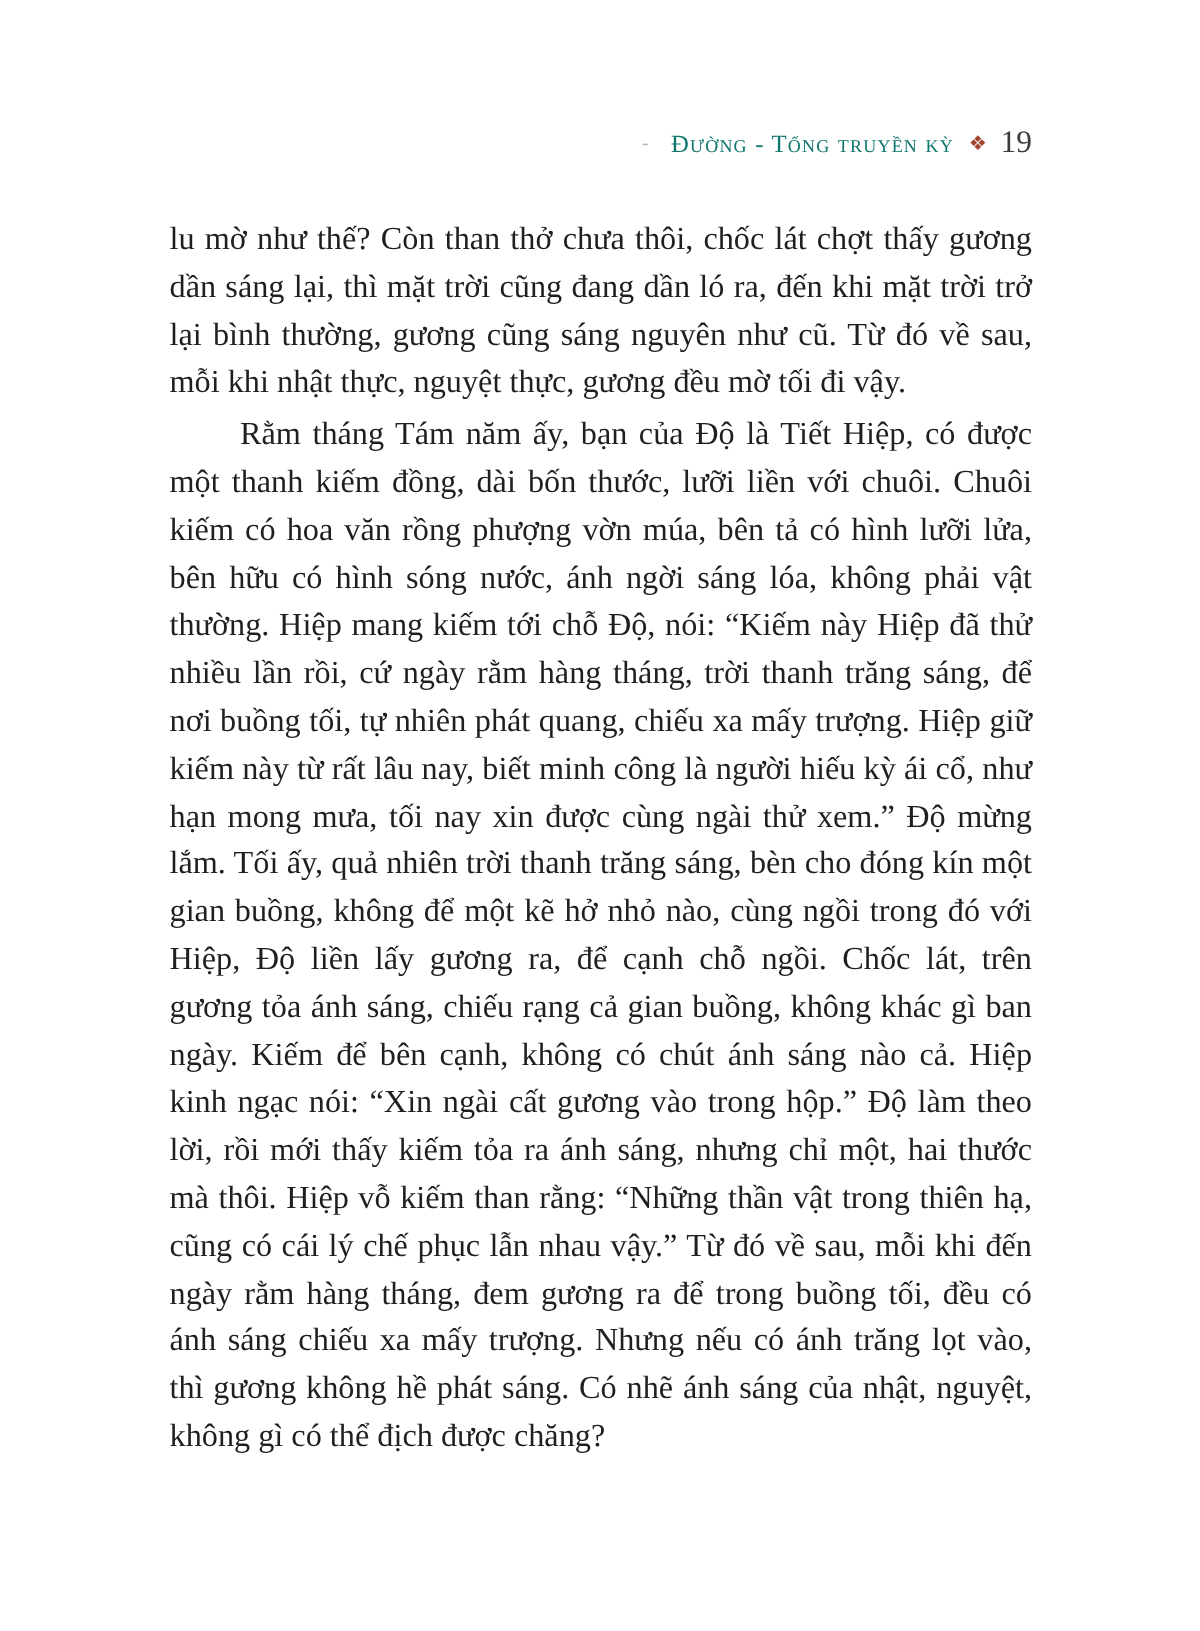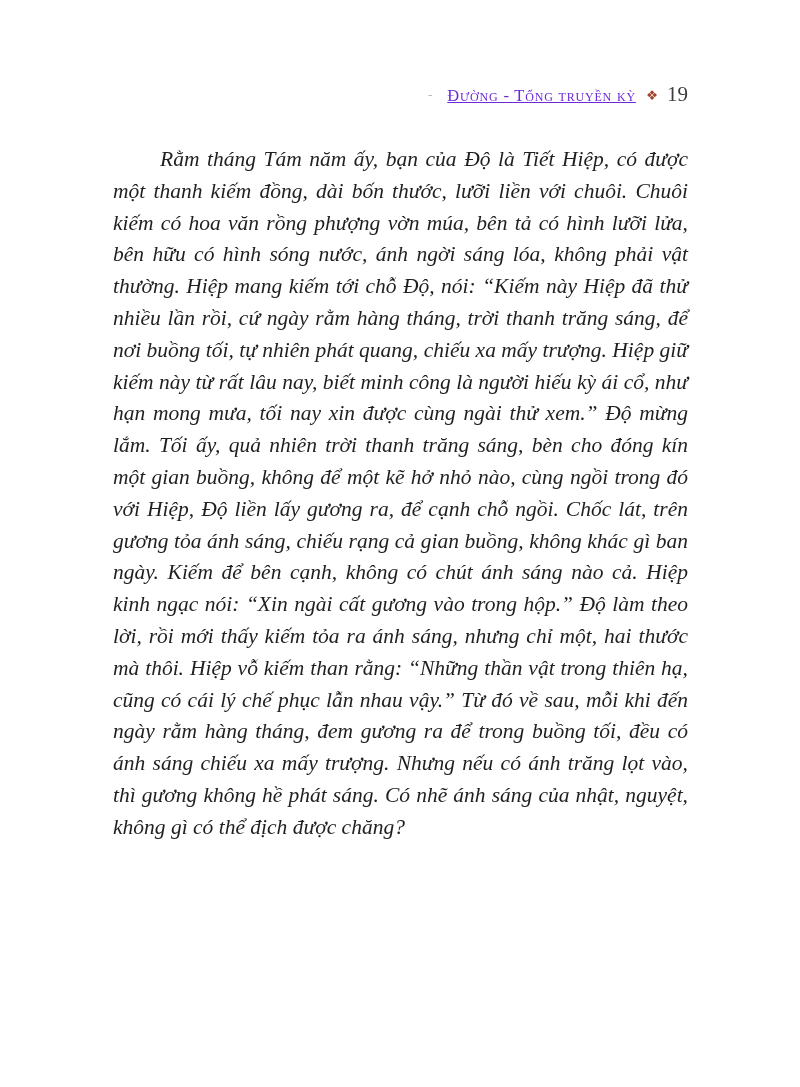--- a/index.html
+++ b/index.html
@@ -28,24 +28,23 @@
     white-space: nowrap;
   }
   .ornament {
     color: #b9b0a9;
     font-size: 13px;
     margin-right: 14px;
     letter-spacing: 1px;
     vertical-align: 2px;
   }
   .running-title {
-    color: #6d28d9;
+    color: #0f766e;
     font-variant: small-caps;
     letter-spacing: 0.8px;
-    text-decoration: underline;
   }
   .diamond {
     color: #a2452f;
     font-size: 13.5px;
     margin: 0 9px 0 10px;
     position: relative;
     top: -1px;
   }
   .page-number {
     color: #3c3c3c;
@@ -55,30 +54,30 @@
     color: #1f1f1f;
     font-size: 21.5px;
     line-height: 31.8px;
     text-align: justify;
   }
   .paragraph {
     margin: 0;
   }
   .paragraph.indent {
     text-indent: 47px;
-    margin-top: 14px;
-    font-style: italic;
+    margin-top: 3px;
   }
 </style>
 </head>
 <body>
 
 <div class="book-page">
 
   <header class="running-header">
     <span class="ornament">-</span><span class="running-title">Đường - Tống truyền kỳ</span><span class="diamond">❖</span><span class="page-number">19</span>
   </header>
 
   <main class="body-text">
+    <p class="paragraph no-indent">lu mờ như thế? Còn than thở chưa thôi, chốc lát chợt thấy gương dần sáng lại, thì mặt trời cũng đang dần ló ra, đến khi mặt trời trở lại bình thường, gương cũng sáng nguyên như cũ. Từ đó về sau, mỗi khi nhật thực, nguyệt thực, gương đều mờ tối đi vậy.</p>
     <p class="paragraph indent">Rằm tháng Tám năm ấy, bạn của Độ là Tiết Hiệp, có được một thanh kiếm đồng, dài bốn thước, lưỡi liền với chuôi. Chuôi kiếm có hoa văn rồng phượng vờn múa, bên tả có hình lưỡi lửa, bên hữu có hình sóng nước, ánh ngời sáng lóa, không phải vật thường. Hiệp mang kiếm tới chỗ Độ, nói: “Kiếm này Hiệp đã thử nhiều lần rồi, cứ ngày rằm hàng tháng, trời thanh trăng sáng, để nơi buồng tối, tự nhiên phát quang, chiếu xa mấy trượng. Hiệp giữ kiếm này từ rất lâu nay, biết minh công là người hiếu kỳ ái cổ, như hạn mong mưa, tối nay xin được cùng ngài thử xem.” Độ mừng lắm. Tối ấy, quả nhiên trời thanh trăng sáng, bèn cho đóng kín một gian buồng, không để một kẽ hở nhỏ nào, cùng ngồi trong đó với Hiệp, Độ liền lấy gương ra, để cạnh chỗ ngồi. Chốc lát, trên gương tỏa ánh sáng, chiếu rạng cả gian buồng, không khác gì ban ngày. Kiếm để bên cạnh, không có chút ánh sáng nào cả. Hiệp kinh ngạc nói: “Xin ngài cất gương vào trong hộp.” Độ làm theo lời, rồi mới thấy kiếm tỏa ra ánh sáng, nhưng chỉ một, hai thước mà thôi. Hiệp vỗ kiếm than rằng: “Những thần vật trong thiên hạ, cũng có cái lý chế phục lẫn nhau vậy.” Từ đó về sau, mỗi khi đến ngày rằm hàng tháng, đem gương ra để trong buồng tối, đều có ánh sáng chiếu xa mấy trượng. Nhưng nếu có ánh trăng lọt vào, thì gương không hề phát sáng. Có nhẽ ánh sáng của nhật, nguyệt, không gì có thể địch được chăng?</p>
   </main>
 
 </div>
 
 </body></html>

